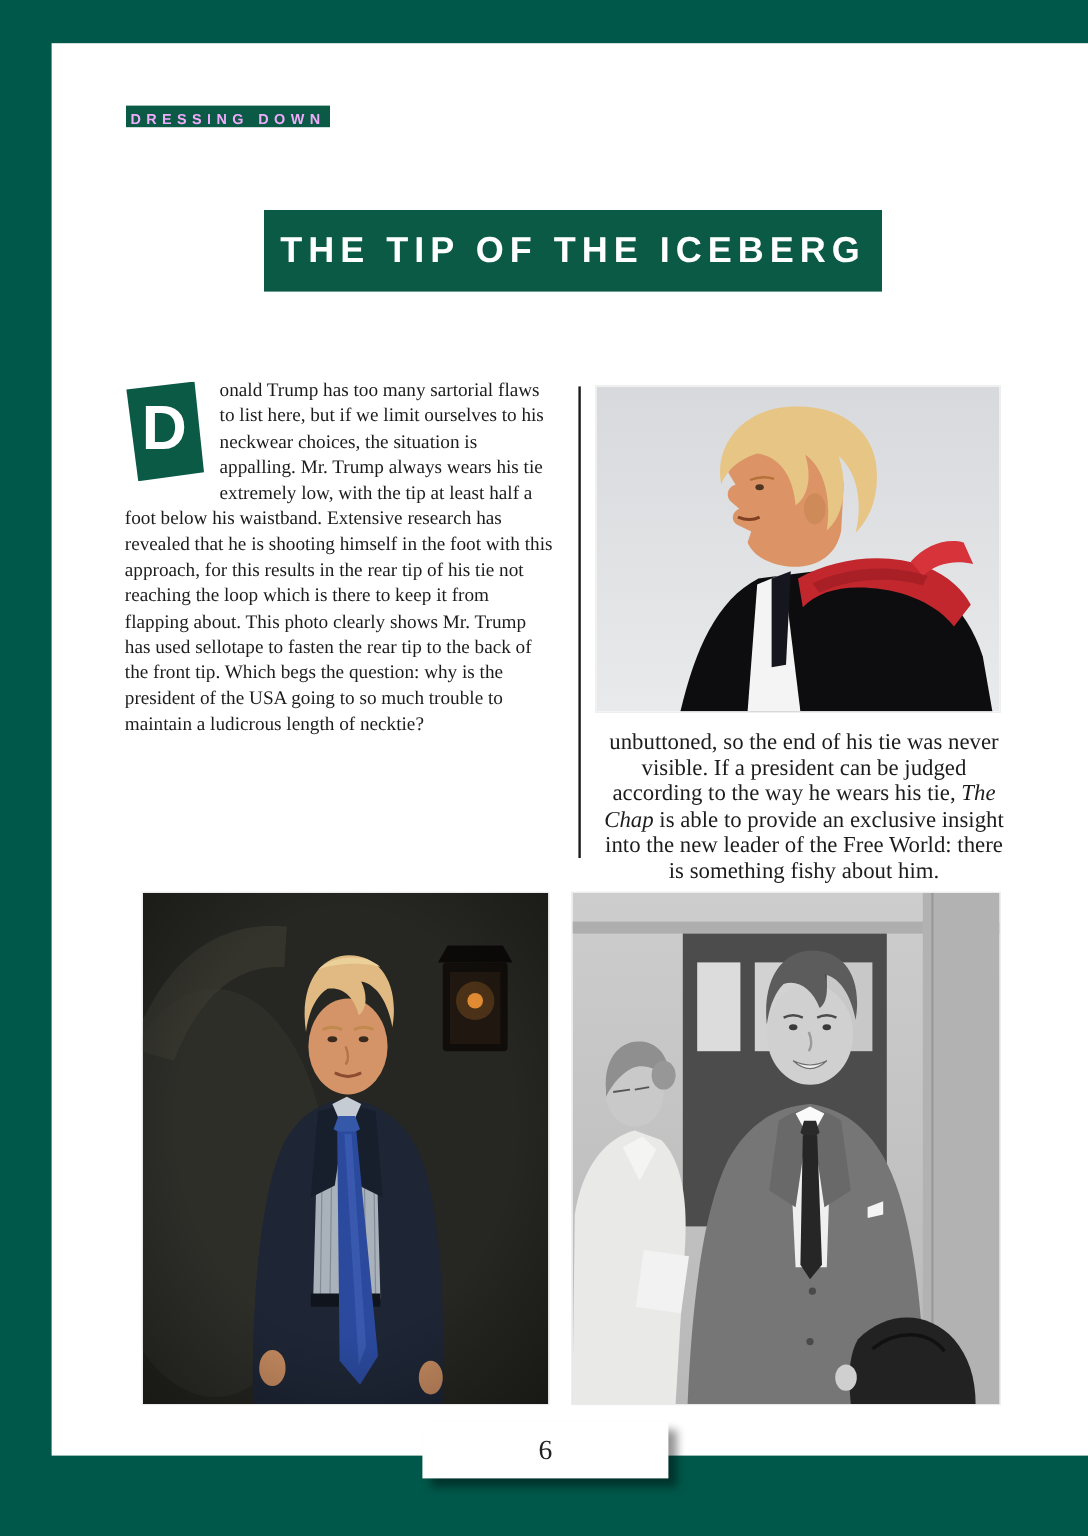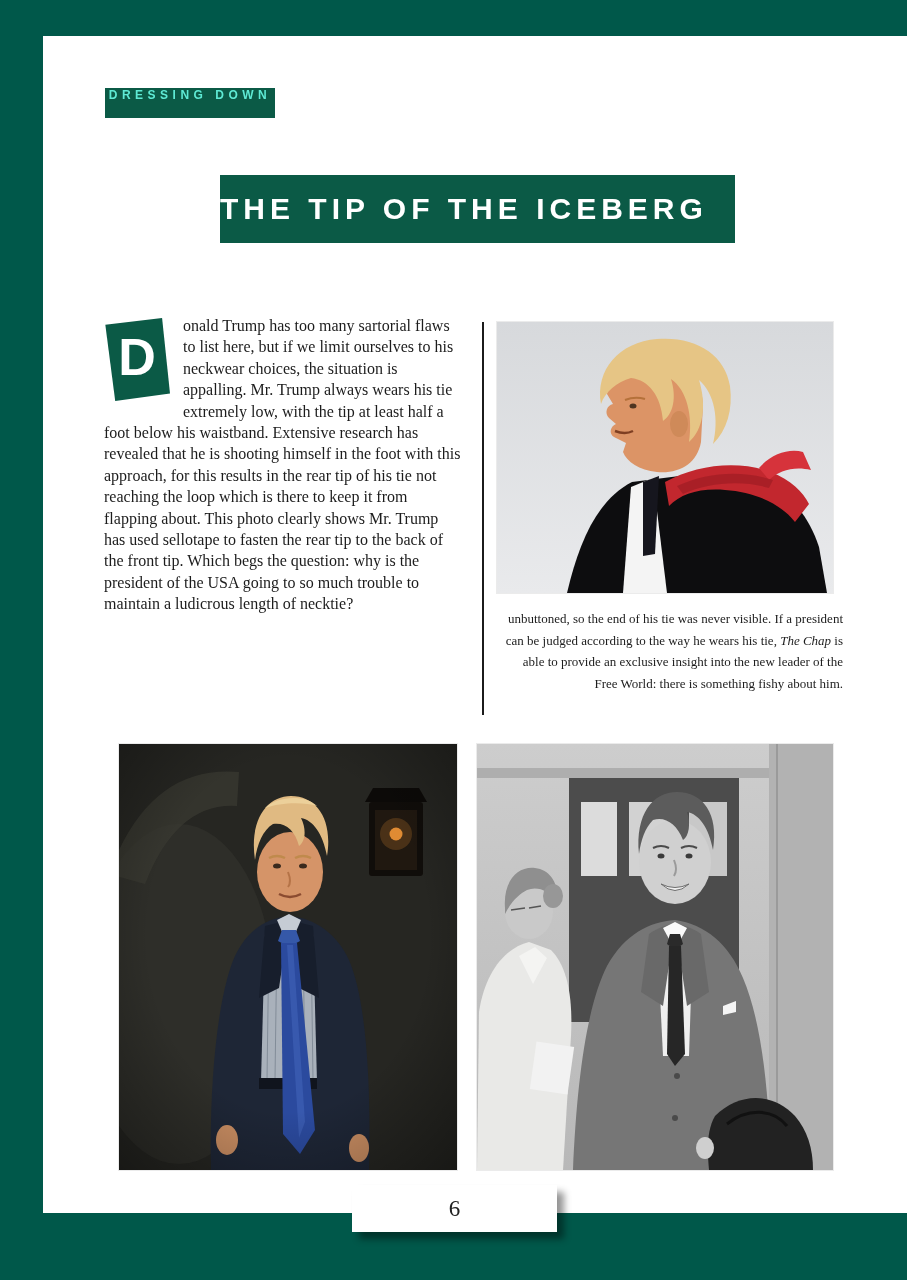--- a/index.html
+++ b/index.html
@@ -1,25 +1,25 @@
 <!DOCTYPE html>
 <html><head>
 <meta charset="utf-8">
 <style>
   html,body{margin:0;padding:0;background:#333;}
   .canvas{position:relative;width:907px;height:1280px;background:#00584a;overflow:hidden;
           font-family:"Liberation Serif",serif;}
   .page{position:absolute;left:43px;top:36px;width:864px;height:1177px;background:#ffffff;}
 
-  .tag{position:absolute;left:62px;top:52px;width:170px;height:30px;background:#0b5a46;
-       color:#5eead4;font-family:"Liberation Sans",sans-serif;font-weight:bold;font-size:12px;
-       letter-spacing:4.5px;display:flex;align-items:flex-start;justify-content:center;white-space:nowrap;}
+  .tag{position:absolute;left:62px;top:52px;width:170px;height:18px;background:#0b5a46;
+       color:#f0abfc;font-family:"Liberation Sans",sans-serif;font-weight:bold;font-size:12px;
+       letter-spacing:4.5px;display:flex;align-items:flex-end;justify-content:center;white-space:nowrap;}
 
   .banner{position:absolute;left:177px;top:139px;width:515px;height:68px;background:#0b5a46;
-          color:#fff;display:flex;align-items:center;justify-content:flex-start;
+          color:#fff;display:flex;align-items:center;justify-content:center;
           font-family:"Liberation Sans",sans-serif;font-weight:bold;font-size:30px;
           letter-spacing:5px;white-space:nowrap;}
 
   .col-left{position:absolute;left:61px;top:279px;width:357px;font-size:16px;line-height:21.4px;
             color:#1c1c1c;text-align:left;}
   .col-left p{margin:0;}
   .p-indent{text-indent:28px;}
 
   .dropcap{float:left;width:66px;height:80px;margin:3px 13px 5px 0;background:#0b5a46;
            clip-path:polygon(2% 8%, 88% 0%, 100% 91%, 17% 100%);
@@ -27,22 +27,22 @@
            display:flex;align-items:center;justify-content:center;padding-bottom:3px;}
 
   .divider{position:absolute;left:439px;top:286px;width:2px;height:393px;background:#1b1b1b;}
 
   .photo{position:absolute;overflow:hidden;outline:1px solid rgba(0,0,0,.08);}
   .photo svg{display:block;}
   .photo1{left:454px;top:286px;width:336px;height:271px;}
   .photo2{left:76px;top:708px;width:338px;height:426px;}
   .photo3{left:434px;top:708px;width:356px;height:426px;}
 
-  .col-right{position:absolute;left:454px;top:572px;width:346px;font-size:13px;line-height:21.6px;
-             color:#1c1c1c;text-align:right;}
+  .col-right{position:absolute;left:454px;top:572px;width:346px;font-size:19px;line-height:21.6px;
+             color:#1c1c1c;text-align:center;}
   .col-right p{margin:0;}
 
   .tab{position:absolute;left:352px;top:1185px;width:205px;height:47px;background:#fff;
        box-shadow:7px 7px 7px rgba(0,0,0,.42);display:flex;align-items:center;justify-content:center;
        font-family:"Liberation Serif",serif;font-size:23px;color:#222;z-index:5;}
 </style>
 </head>
 <body>
 
 <div class="canvas">

